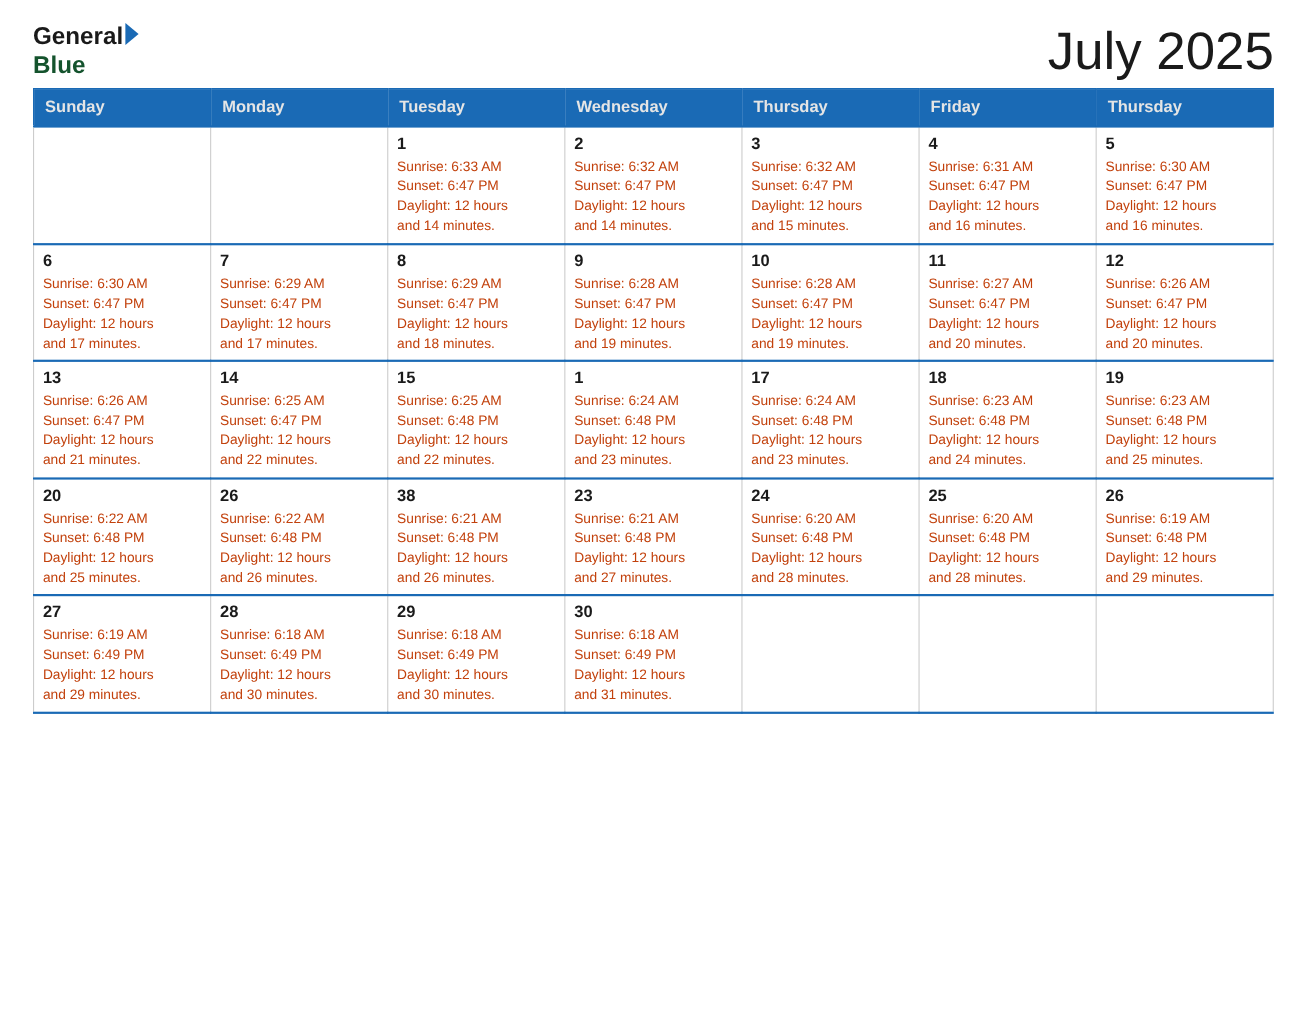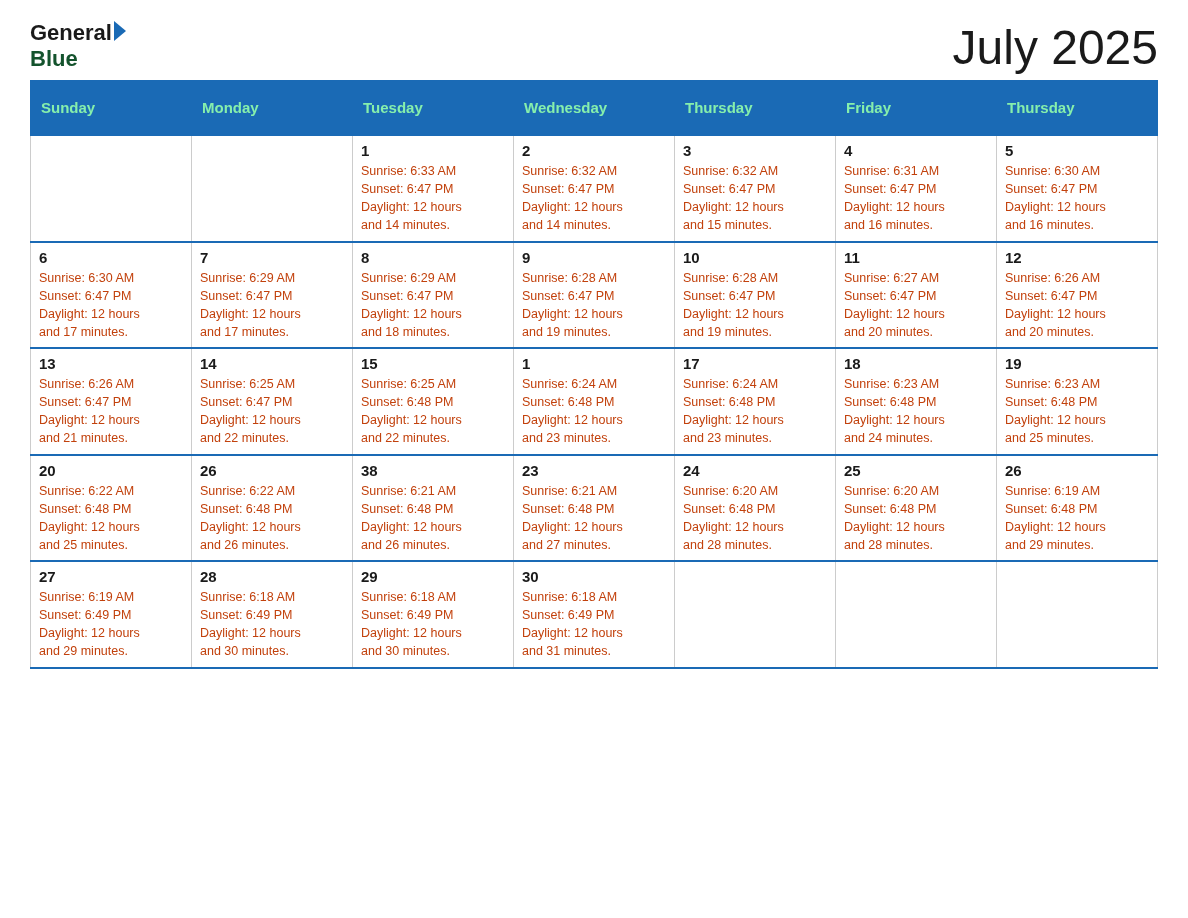--- a/index.html
+++ b/index.html
@@ -52,24 +52,24 @@
       font-size: 18px;
       color: #1a1a1a;
     }
     .calendar {
       width: 100%;
       border-collapse: collapse;
       border: 1px solid #aaa;
     }
     .calendar th {
       background-color: #1a6ab5;
-      color: #86efac;
+      color: #e5e5e5;
       font-size: 15px;
       font-weight: bold;
-      padding: 18px 10px;
+      padding: 8px 10px;
       text-align: left;
       border: 1px solid #1a6ab5;
     }
     .calendar td {
       vertical-align: top;
       padding: 6px 8px;
       border: 1px solid #ccc;
       width: 14.28%;
       min-height: 90px;
       font-size: 13px;

